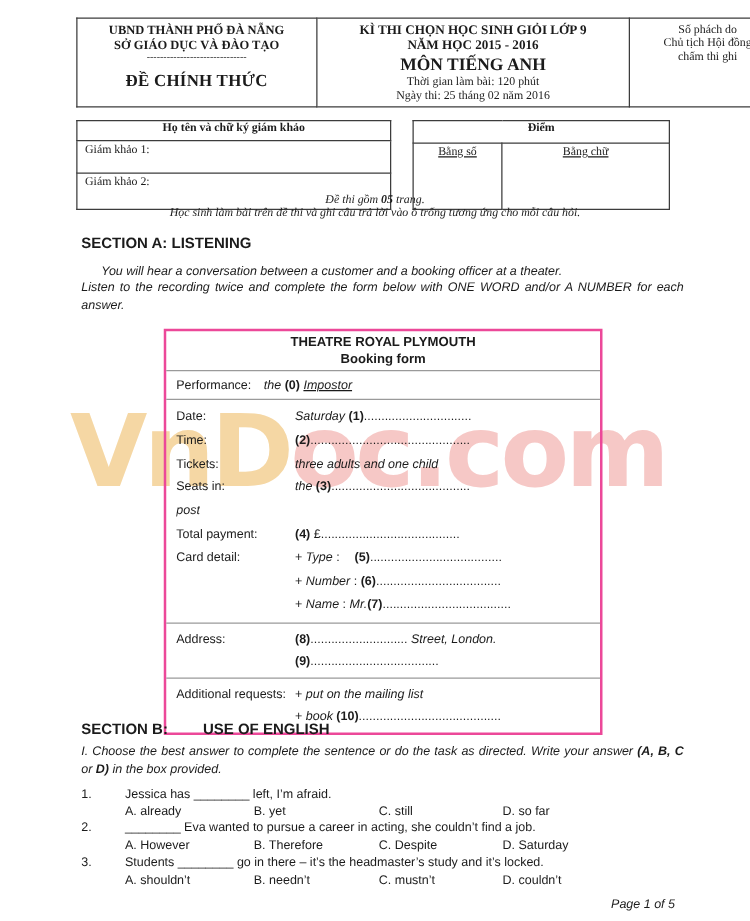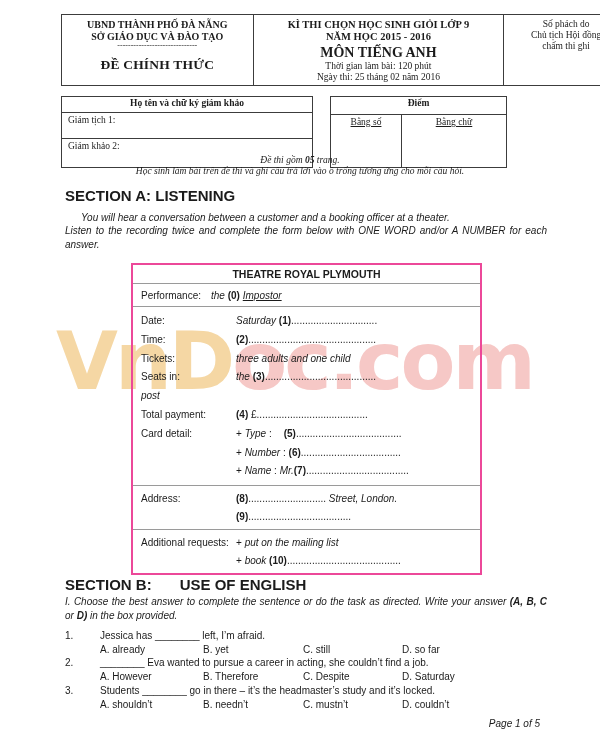--- a/index.html
+++ b/index.html
@@ -21,21 +21,21 @@
   .grading{position:absolute;top:96px;left:61px;display:flex;z-index:1;}
   .gtable{border-collapse:collapse;}
   .gtable td{border:1px solid #3c3c3c;font-family:"Liberation Serif",serif;font-size:9.5px;vertical-align:top;}
   .g-head{font-weight:bold;font-size:10px;text-align:center;height:13px;padding:1px 2px;}
   .g-row{height:21px;padding:2px 2px 2px 6px;}
   .g-score{text-align:center;padding-top:2px;text-decoration:underline;height:43px;}
   
   .note{position:absolute;width:600px;text-align:center;font-family:"Liberation Serif",serif;
         font-style:italic;font-size:9.5px;z-index:1;line-height:11px;}
   
-  .sec-head{position:absolute;left:65px;font-weight:bold;font-size:15px;z-index:1;}
+  .sec-head{position:absolute;left:65px;font-weight:bold;font-size:12px;z-index:1;}
   .para{position:absolute;left:65px;width:482px;font-style:italic;font-size:10px;
         line-height:13.5px;text-align:justify;z-index:1;}
   
   .form-box{position:absolute;top:263px;left:131px;width:347px;border:2px solid #ec4899;
             font-size:10px;z-index:1;background:transparent;}
   .frow{border-top:1px solid #9a9a9a;}
   .frow:first-child{border-top:none;}
   .fr-title{text-align:center;font-weight:bold;font-size:10.5px;line-height:13px;padding:3px 0 2px 0;}
   .fr-perf{padding:6px 8px 5px 8px;}
   .fr-main{padding:5px 8px 4px 8px;}
@@ -89,28 +89,28 @@
   </tbody>
     </table>
 
   <div class="grading">
     <table class="gtable" style="width:252px;">
       <tbody>
           <tr>
             <td class="g-head">Họ tên và chữ ký giám khảo</td>
           </tr>
       <tr>
-            <td class="g-row">Giám tịch 1:</td>
+            <td class="g-row">Giám khảo 1:</td>
           </tr>
       <tr>
             <td class="g-row" style="height:24px;">Giám khảo 2:</td>
           </tr>
     </tbody>
       </table>
-    <table class="gtable" style="width:177px;margin-left:17px;">
+    <table class="gtable" style="width:206px;margin-left:17px;">
       <tbody>
           <tr>
             <td class="g-head" colspan="2">Điểm</td>
           </tr>
       <tr>
         <td class="g-score" style="width:68px;">Bằng số</td>
         <td class="g-score">Bằng chữ</td>
       </tr>
     </tbody>
       </table>
@@ -119,20 +119,21 @@
   <div class="note" style="top:155px;"><span>Đề thi gồm </span><span class="bd">05</span><span> trang.</span></div>
   <div class="note" style="top:166px;">Học sinh làm bài trên đề thi và ghi câu trả lời vào ô trống tương ứng cho mỗi câu hỏi.</div>
 
   <div class="sec-head" style="top:187px;">SECTION A: LISTENING</div>
   <div class="para" style="top:211px;margin-left:16px;">You will hear a conversation between a customer and a booking officer at a theater.</div>
   <div class="para" style="top:224px;">Listen to the recording twice and complete the form below with ONE WORD and/or A NUMBER for each answer.</div>
 
   <div class="form-box">
     <div class="frow fr-title">
       <div>THEATRE ROYAL PLYMOUTH</div>
+      <div>Booking form</div>
     </div>
     <div class="frow fr-perf">
       <span>Performance:</span><span class="gap10"></span><span class="it">the </span><span class="bd">(0)</span>&nbsp;<span class="it un">Impostor</span>
     </div>
     <div class="frow fr-main">
       <div class="fline">
         <span class="flabel">Date:</span>
         <span class="fval"><span class="it">Saturday </span><span class="bd">(1)</span><span>...............................</span></span>
       </div>
       <div class="fline">

